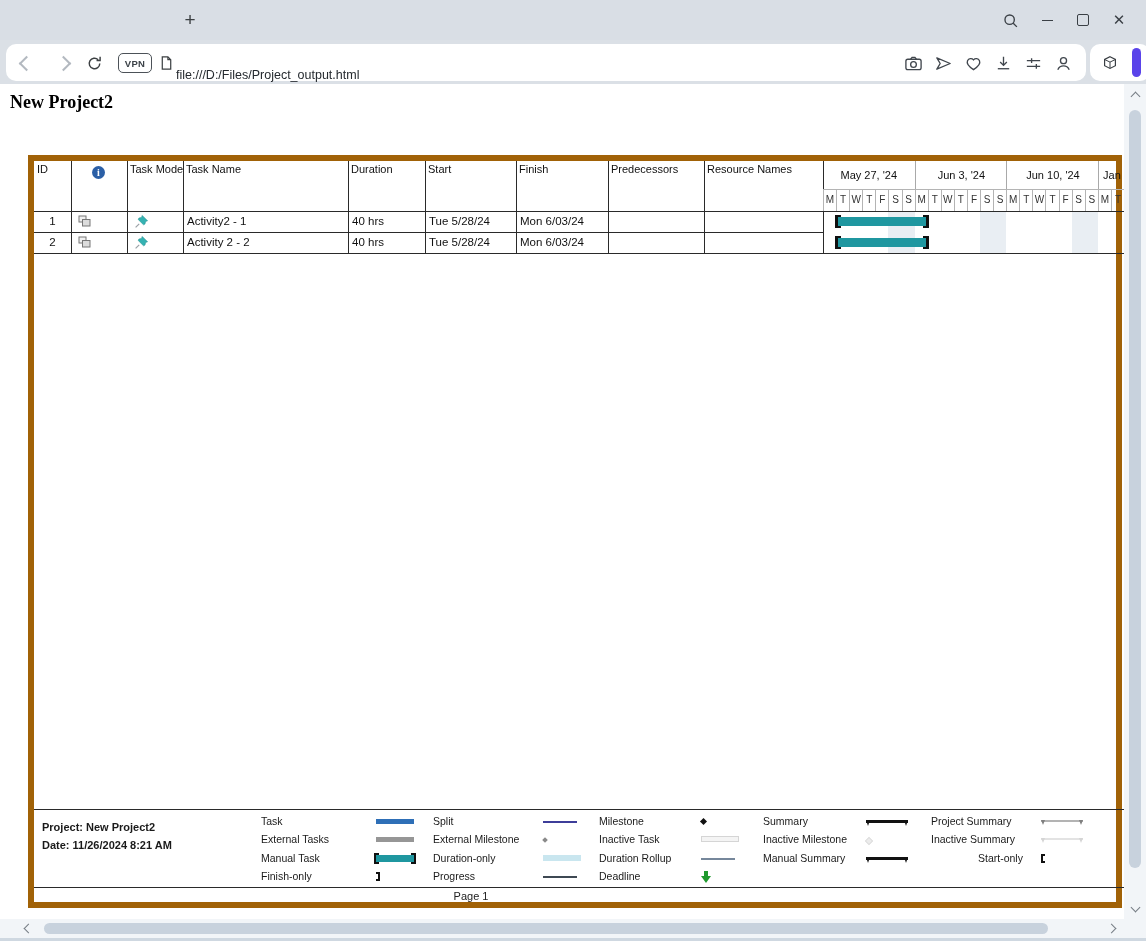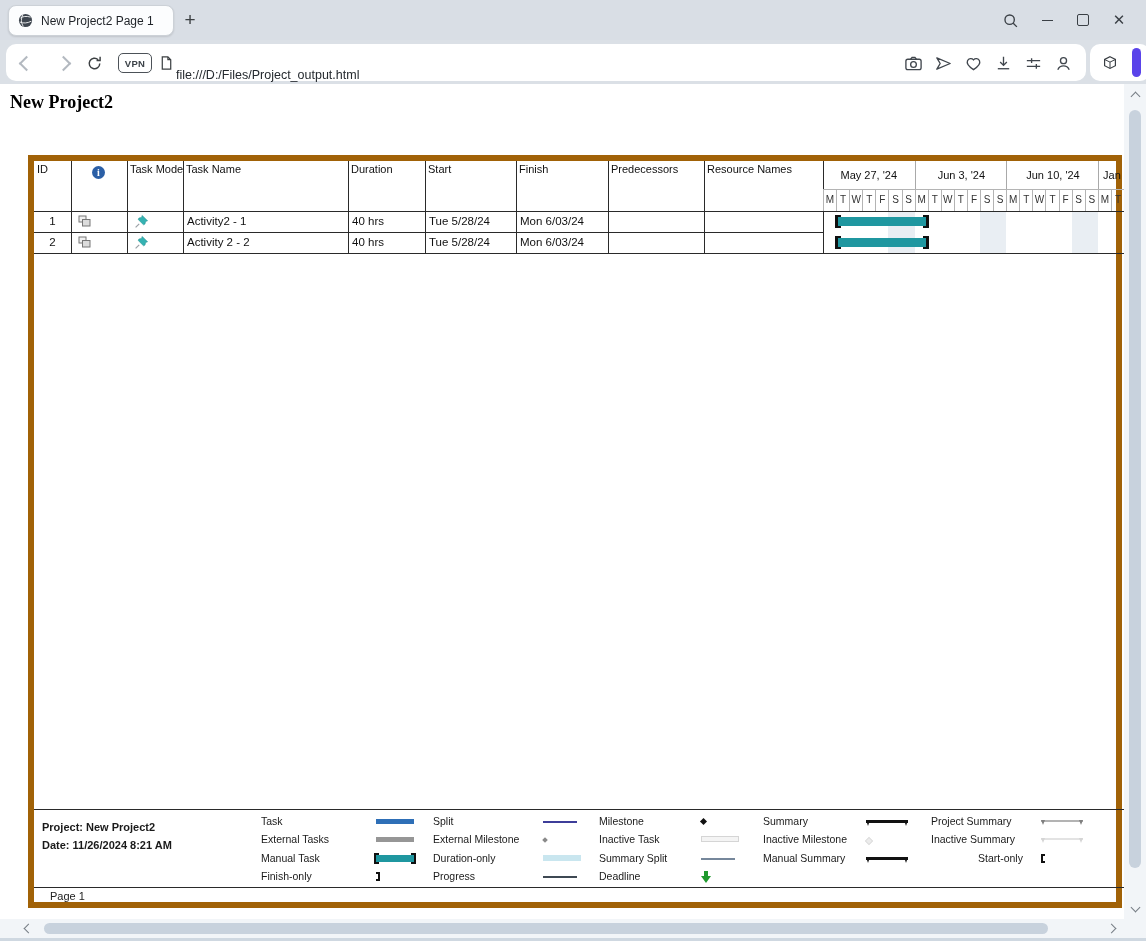--- a/index.html
+++ b/index.html
@@ -69,21 +69,21 @@
          text-align:center;border-left:1px solid #b4b4b4;box-sizing:border-box;}
   .wkend{position:absolute;top:50px;height:42px;background:#e9eef3;}
   .gbar{position:absolute;height:9px;background:#1f97a0;}
   .gcap{position:absolute;width:6px;height:13px;top:-2px;box-sizing:border-box;}
   .gcap.l{left:-2px;border-left:3px solid #101010;border-top:2.5px solid #101010;border-bottom:2.5px solid #101010;}
   .gcap.r{right:-2px;border-right:3px solid #101010;border-top:2.5px solid #101010;border-bottom:2.5px solid #101010;}
 
   
   .leg-label{position:absolute;font-size:10.5px;font-weight:normal;color:#1a1a1a;white-space:nowrap;}
   .info-line{position:absolute;left:8px;font-size:11px;font-weight:bold;color:#1a1a1a;white-space:nowrap;}
-  #page-footer{position:absolute;left:16px;top:729px;width:874px;font-size:11px;color:#222;}
+  #page-footer{position:absolute;left:0;top:729px;width:874px;text-align:center;font-size:11px;color:#222;}
 
   .sw{position:absolute;}
   .sw-task{width:38px;height:5px;background:#2e6fb7;margin-top:4px;}
   .sw-ext{width:38px;height:5px;background:#969696;margin-top:4px;}
   .sw-manual{width:38px;height:7px;background:#1f97a0;margin-top:3px;}
   .sw-manual::before,.sw-manual::after{content:"";position:absolute;width:5px;height:11px;top:-2px;box-sizing:border-box;}
   .sw-manual::before{left:-2px;border-left:2.5px solid #111;border-top:2px solid #111;border-bottom:2px solid #111;}
   .sw-manual::after{right:-2px;border-right:2.5px solid #111;border-top:2px solid #111;border-bottom:2px solid #111;}
   .sw-finish{width:4px;height:9px;box-sizing:border-box;border-right:2.5px solid #111;
              border-top:2.5px solid #111;border-bottom:2.5px solid #111;margin-top:2px;}
@@ -113,29 +113,20 @@
   .sw-isummary{width:42px;height:2px;background:#e3e3e3;margin-top:5px;}
   .sw-isummary::before,.sw-isummary::after{content:"";position:absolute;top:0;border-top:5px solid #d5d5d5;
       border-left:2px solid transparent;border-right:2px solid transparent;}
   .sw-isummary::before{left:0;}.sw-isummary::after{right:0;}
   .sw-inactmile{width:4px;height:4px;background:#ececec;border:1px solid #dedede;transform:rotate(45deg);margin-top:5px;}
 </style>
 </head>
 <body>
 
 <div id="tabstrip">
-  <div id="tab">
-    <span>
-      <svg width="15" height="15" viewBox="0 0 16 16">
-          <circle cx="8" cy="8" r="7" fill="#3e464f"></circle>
-          <path d="M2.6 5.4c2.2-1.7 6.2-2.4 10.8-1M1.9 9.6c3.6 1.7 8.4 1.3 12.3-.9M5.2 1.7c-2.1 3.8-2.1 8.9.5 12.6" stroke="#fff" stroke-width="1" fill="none" opacity=".9"></path>
-        </svg>
-    </span>
-    <span class="t">New Project2 Page 1</span>
-  </div>
   <div id="newtab">+</div>
   <div class="winbtn" style="left:998px">
     <svg width="17" height="17" viewBox="0 0 20 20">
         <circle cx="9" cy="9" r="5.5" stroke="#3a3f45" stroke-width="1.6" fill="none"></circle>
         <line x1="13.2" y1="13.2" x2="17.5" y2="17.5" stroke="#3a3f45" stroke-width="1.6"></line>
       </svg>
   </div>
   <div class="winbtn" id="btn-min" style="left:1035px">
       <i></i>
     </div>
@@ -337,21 +328,21 @@
         <div class="leg-label" style="left: 399px; top: 672px;">External Milestone</div>
         <div class="sw sw-extmile" style="left: 509px; top: 672px;"></div>
         <div class="leg-label" style="left: 399px; top: 691px;">Duration-only</div>
         <div class="sw sw-duronly" style="left: 509px; top: 691px;"></div>
         <div class="leg-label" style="left: 399px; top: 709px;">Progress</div>
         <div class="sw sw-progress" style="left: 509px; top: 709px;"></div>
         <div class="leg-label" style="left: 565px; top: 654px;">Milestone</div>
         <div class="sw sw-mile" style="left: 667px; top: 654px;"></div>
         <div class="leg-label" style="left: 565px; top: 672px;">Inactive Task</div>
         <div class="sw sw-inactive" style="left: 667px; top: 672px;"></div>
-        <div class="leg-label" style="left: 565px; top: 691px;">Summary Split</div>
+        <div class="leg-label" style="left: 565px; top: 691px;">Duration Rollup</div>
         <div class="sw sw-rollup" style="left: 667px; top: 691px;"></div>
         <div class="leg-label" style="left: 565px; top: 709px;">Deadline</div>
         <div class="sw sw-deadline" style="left: 667px; top: 709px;"></div>
         <div class="leg-label" style="left: 729px; top: 654px;">Summary</div>
         <div class="sw sw-summary" style="left: 832px; top: 654px;"></div>
         <div class="leg-label" style="left: 729px; top: 672px;">Inactive Milestone</div>
         <div class="sw sw-inactmile" style="left: 832px; top: 672px;"></div>
         <div class="leg-label" style="left: 729px; top: 691px;">Manual Summary</div>
         <div class="sw sw-msummary" style="left: 832px; top: 691px;"></div>
         <div class="leg-label" style="left: 897px; top: 654px;">Project Summary</div>

